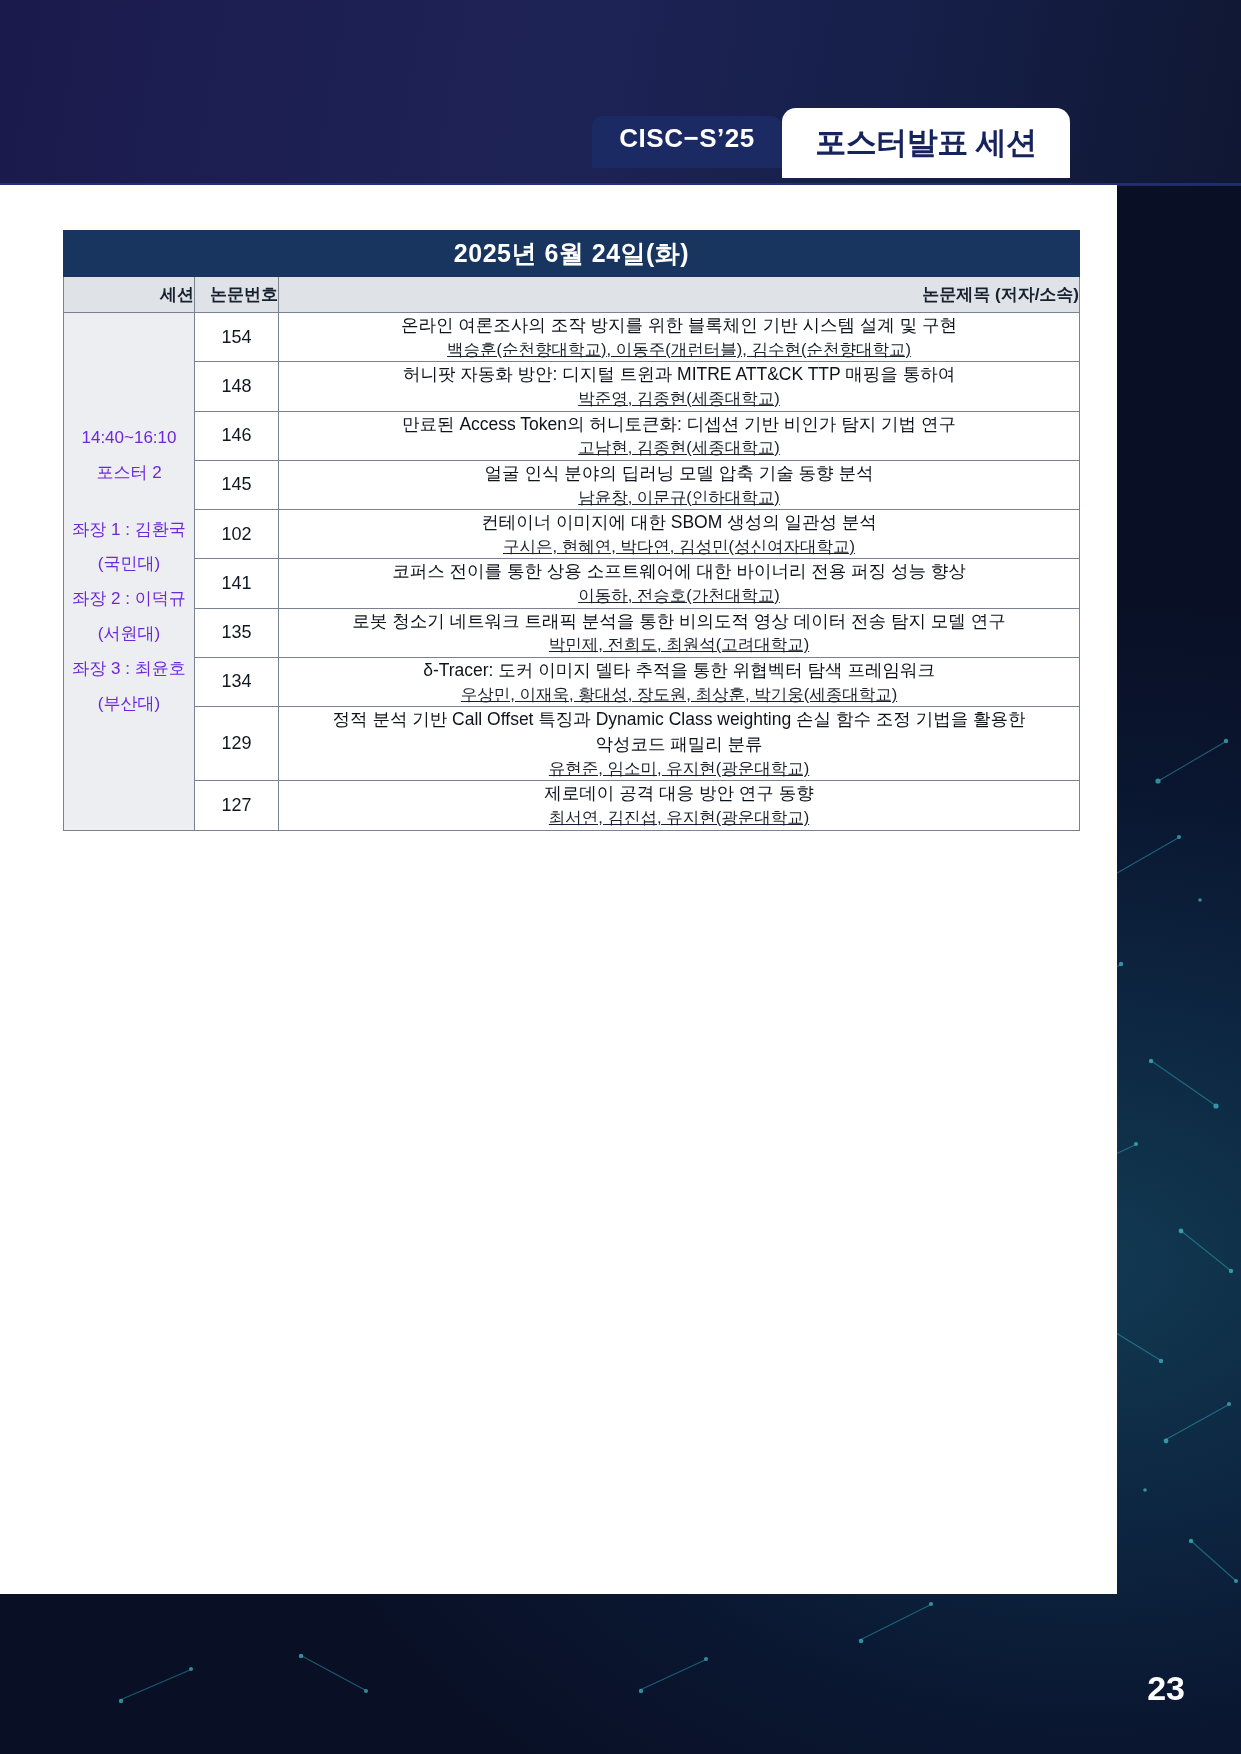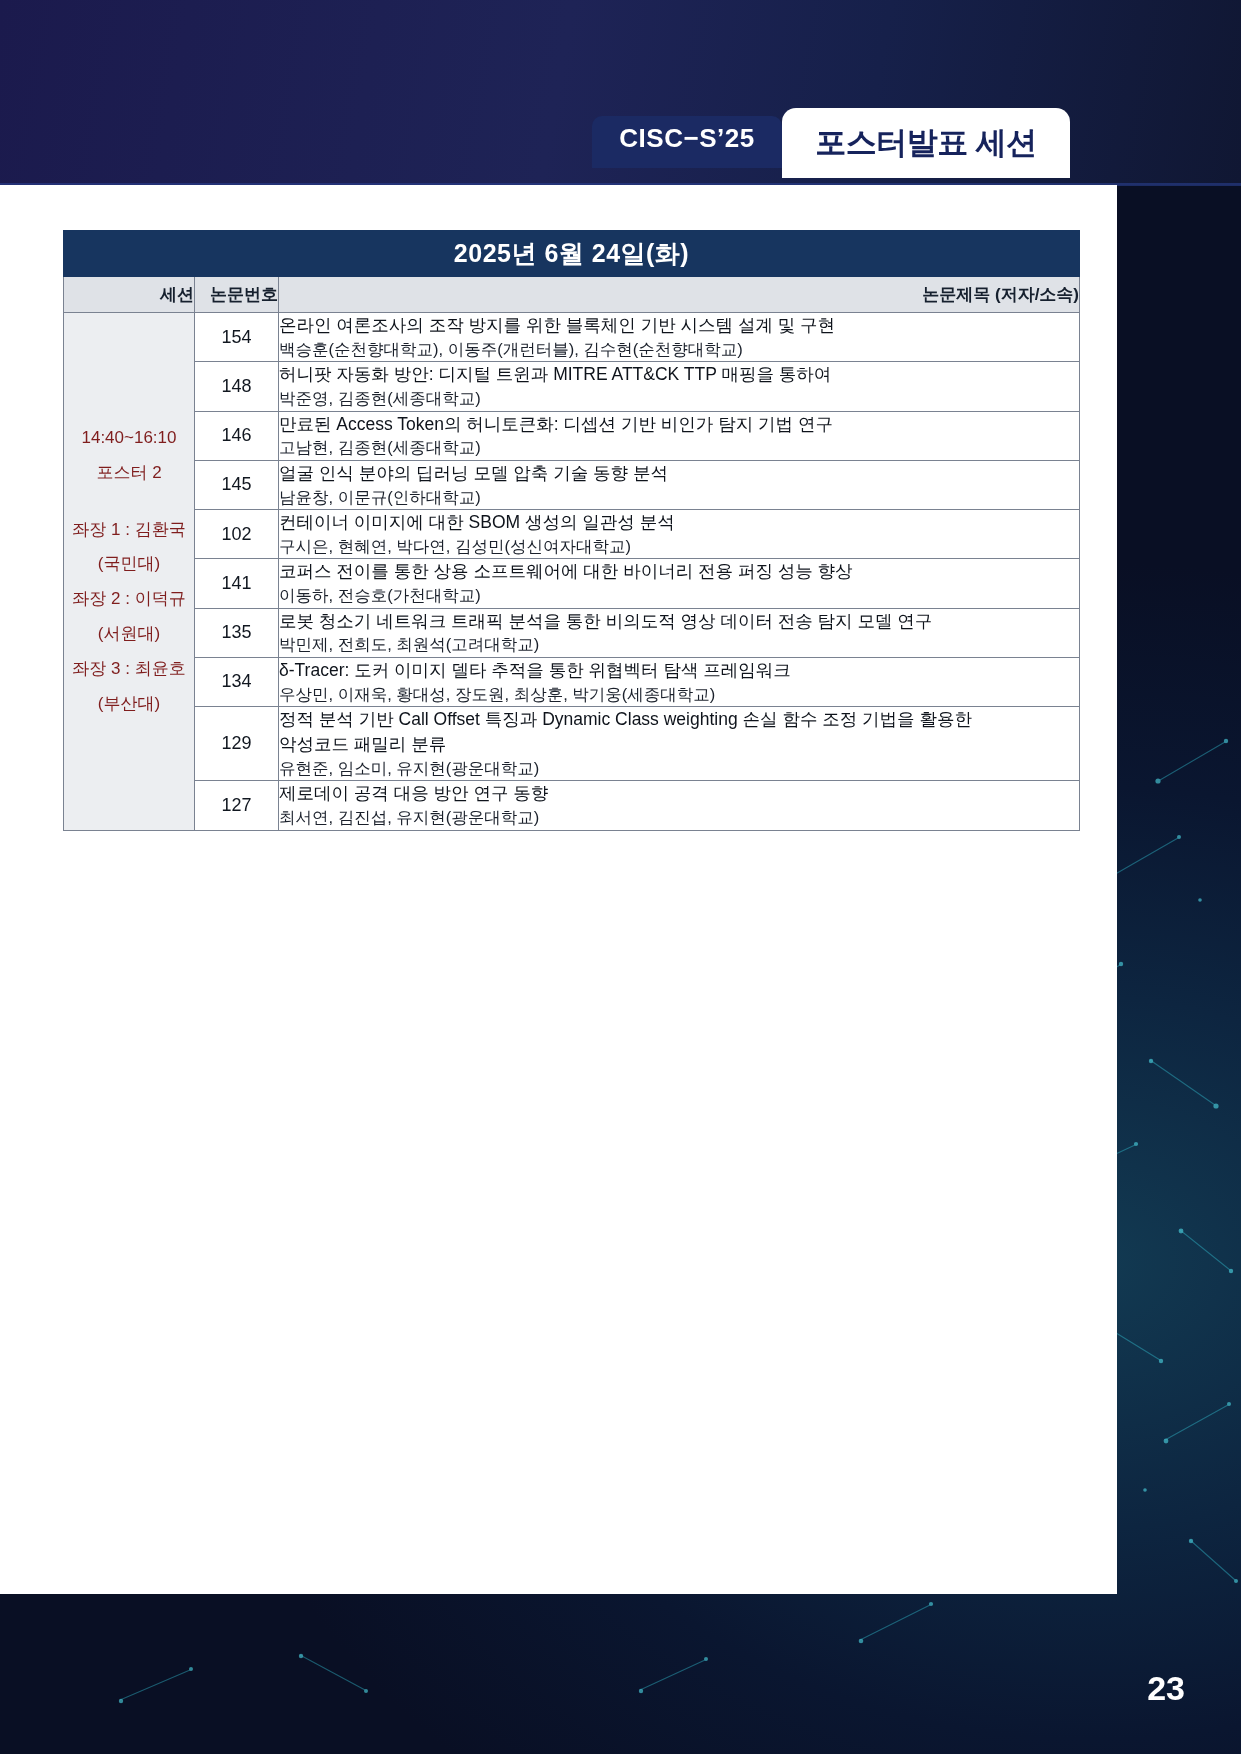--- a/index.html
+++ b/index.html
@@ -127,39 +127,40 @@
     font-size: 17px;
     font-weight: bold;
     text-align: right;
     height: 36px;
   }
   .session-cell {
     background: #eceef1;
     text-align: center;
     vertical-align: middle;
     font-size: 17px;
-    color: #7f1d1d;
+    color: #6d28d9;
     line-height: 2.05;
     padding: 6px 4px;
   }
   .num-cell {
     text-align: center;
     vertical-align: middle;
     font-size: 18px;
     color: #111720;
   }
   .title-cell {
     padding: 9px 12px 9px 14px;
     font-size: 17.5px;
     color: #0e131b;
     line-height: 1.42;
     vertical-align: middle;
+    text-align: center;
   }
   .title-cell .t-line { display: block; }
-  .title-cell .a-line { display: block; font-size: 16.5px; color: #1a202b; }
+  .title-cell .a-line { display: block; font-size: 16.5px; color: #1a202b; text-decoration: underline; }
 
   
   col.c-session { width: 131px; }
   col.c-num { width: 84px; }
   col.c-title { width: 801px; }
 
   
   .footer {
     position: absolute;
     left: 0;

